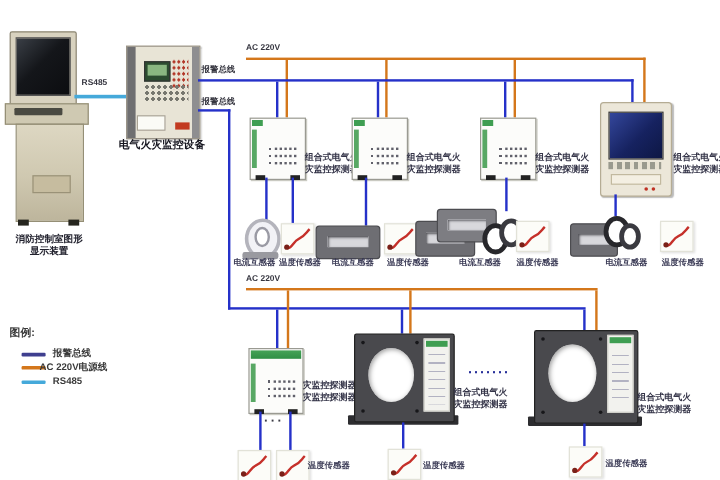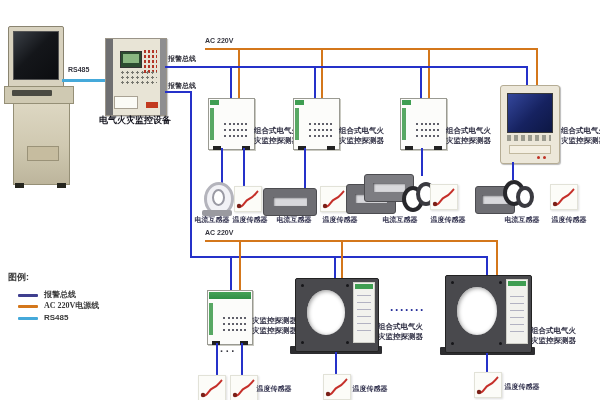--- a/index.html
+++ b/index.html
@@ -80,20 +80,24 @@
 
   <div class="monitor" style="left:8px;top:26px;width:54px;height:60px;">
     <div class="mon-screen"></div>
   </div>
   <div class="shelf" style="left:4px;top:86px;width:68px;height:16px;"></div>
   <div class="kbd" style="left:12px;top:90px;width:40px;height:6px;"></div>
   <div class="pedestal" style="left:13px;top:103px;width:55px;height:80px;"></div>
   <div class="plate" style="left:27px;top:146px;width:30px;height:13px;"></div>
   <div class="foot" style="left:15px;top:183px;width:9px;height:5px;"></div>
   <div class="foot" style="left:57px;top:183px;width:9px;height:5px;"></div>
+  <div class="clbl" style="left:0px;top:195px;width:82px;">
+    <div>消防控制室图形</div>
+    <div>显示装置</div>
+  </div>
 
   <div class="wlbl" style="left:68px;top:65px;">RS485</div>
   <div class="wire w-rs" style="left:62px;top:79px;width:43px;height:3px;"></div>
 
   <div class="panel" style="left:105px;top:38px;width:60px;height:76px;">
     <div class="p-strip-l"></div>
     <div class="p-strip-r"></div>
     <div class="p-lcd"></div>
     <div class="p-keys"></div>
     <div class="p-mid"></div>
@@ -332,18 +336,18 @@
         <circle cx="4" cy="19" r="2.2" fill="#7a2018"></circle>
       </svg>
   </div>
   <div class="slbl" style="left:500px;top:382px;width:44px;">温度传感器</div>
 
   <div>
     <div class="leg-lbl" style="left:8px;top:272px;font-size:9px;">图例:</div>
     <div class="leg-line" style="left: 18px; top: 294px; background: rgb(63, 63, 143);"></div>
     <div class="leg-lbl" style="left:44px;top:290px;">报警总线</div>
     <div class="leg-line" style="left: 18px; top: 305px; background: rgb(212, 119, 27);"></div>
-    <div class="leg-lbl" style="left:44px;top:301px;font-family:Liberation Serif, serif;">AC 220V电源线</div>
+    <div class="leg-lbl" style="left:33px;top:301px;">AC 220V电源线</div>
     <div class="leg-line" style="left: 18px; top: 317px; background: rgb(69, 169, 218);"></div>
     <div class="leg-lbl" style="left:44px;top:313px;">RS485</div>
   </div>
 
 </div>
 
 </body></html>

